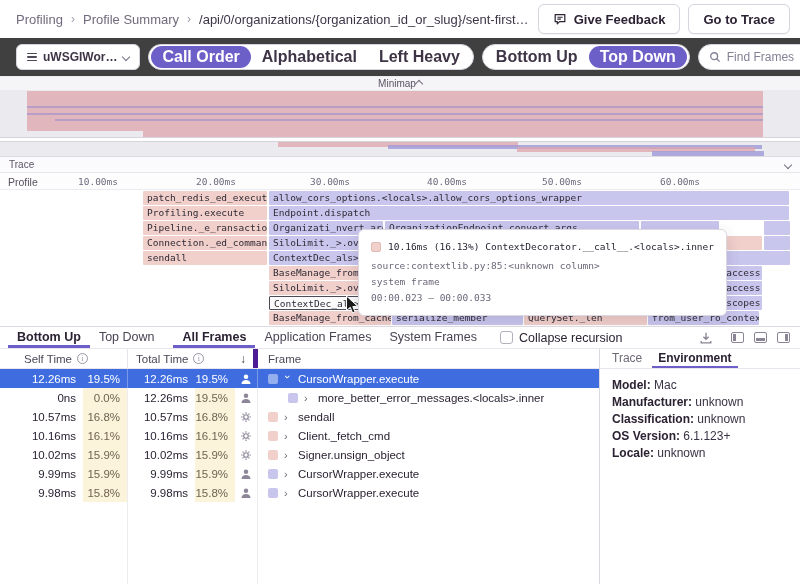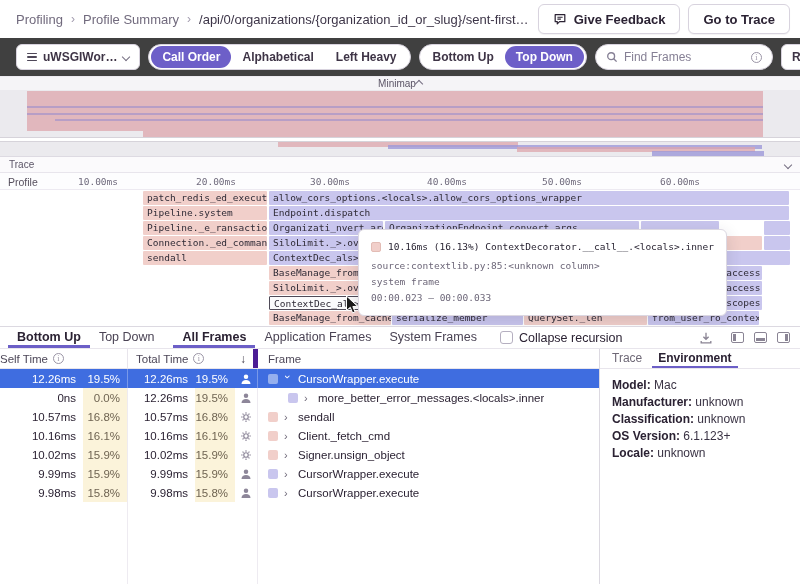--- a/index.html
+++ b/index.html
@@ -10,21 +10,21 @@
   .hdr{height:38px;display:flex;align-items:center;padding:0 10px 0 16px;gap:8px}
   .crumbs{display:flex;align-items:center;gap:8px;color:#716a7d;font-size:13px;flex:1;min-width:0;white-space:nowrap}
   .crumb-sep{color:#a29bae;font-size:12px}
   .crumb-last{color:#3d3548;overflow:hidden;text-overflow:ellipsis}
   .hbtn{height:30px;padding:0 14px;border:1px solid #d8d3de;border-radius:6px;background:#fff;font-weight:bold;font-size:13px;color:#2b2233;display:flex;align-items:center;gap:7px;box-shadow:0 1px 1px rgba(0,0,0,.05);flex:none}
 
   
   .tbar{height:38px;display:flex;align-items:center;gap:8px;padding:0 16px;background:#404040}
   .ctl{height:26px;display:flex;align-items:center;background:#fff;border:1px solid #d8d3de;border-radius:6px;font-size:12px;font-weight:bold;color:#3e3446;padding:0 10px;gap:6px;flex:none}
   .seg{border-radius:15px;padding:0 2px;gap:0}
-  .opt{height:22px;padding:0 11px;display:flex;align-items:center;border-radius:12px;font-weight:bold;font-size:12px;color:#3e3446}
+  .opt{height:22px;padding:0 11px;display:flex;align-items:center;border-radius:12px;font-weight:bold;font-size:16px;color:#3e3446}
   .opt.on{background:#6d5fc8;color:#fff}
   .search{width:178px;border-radius:14px;font-weight:normal;color:#868095;justify-content:flex-start}
   .search .ph{flex:1;font-size:12px}
   .icircle{width:11px;height:11px;border-radius:50%;border:1px solid #9b95a6;color:#9b95a6;font-size:8px;display:flex;align-items:center;justify-content:center;flex:none;font-family:"Liberation Serif",serif}
   .cvr{width:6px;height:6px;border-right:1.5px solid #756e82;border-bottom:1.5px solid #756e82;transform:rotate(45deg);display:inline-block;flex:none}
   .cvr.up{transform:rotate(-135deg)}
   .hamb{display:flex;flex-direction:column;gap:2px;flex:none}
   .hamb span{display:block;height:1.5px;background:#4f4859;border-radius:1px}
 
   
@@ -64,21 +64,21 @@
   .bicons{margin-left:auto;display:flex;gap:10px;align-items:center;padding-right:10px;color:#8a8494}
   .layic{width:13px;height:11px;border:1.5px solid #8a8494;border-radius:2px;position:relative}
   .layic i{position:absolute;background:#8a8494;display:block}
   .layic.left i{left:1px;top:1px;bottom:1px;width:3px}
   .layic.bottom i{left:1px;right:1px;bottom:1px;height:3px}
   .layic.right i{right:1px;top:1px;bottom:1px;width:3px}
 
   .bmain{flex:1;display:flex;min-height:0}
   .tablewrap{width:600px;display:flex;flex-direction:column;border-right:1px solid #dcd9e1;min-width:0}
   .thead{height:20px;display:flex;font-size:11.5px;color:#4d4758;border-bottom:1px solid #e8e5ec;align-items:center;flex:none}
-  .th-self{width:128px;border-right:1px solid #e8e5ec;display:flex;align-items:center;padding-left:0;gap:5px;height:100%}
+  .th-self{width:128px;border-right:1px solid #e8e5ec;display:flex;align-items:center;padding-left:24px;gap:5px;height:100%}
   .th-total{width:130px;border-right:5px solid #4c1d95;display:flex;align-items:center;padding-left:8px;gap:5px;height:100%}
   .th-frame{flex:1;padding-left:10px}
   .sortarrow{margin-left:auto;padding-right:7px;color:#433d4e;font-size:12px}
   .tbody{flex:1;display:flex;flex-direction:column;min-height:0}
   .trow{height:19px;display:flex;align-items:center;font-size:11.5px;flex:none}
   .cself{width:128px;display:flex;height:100%;align-items:center;border-right:1px solid #eeebf1}
   .ms{flex:1;text-align:right;padding-right:7px;color:#2b2233}
   .pct{width:44px;text-align:right;padding-right:7px;background:#fbf3da;height:100%;display:flex;align-items:center;justify-content:flex-end;color:#6f6452}
   .ctotal{width:130px;display:flex;height:100%;align-items:center;border-right:1px solid #eeebf1}
   .ctotal .pct{width:40px}
@@ -209,21 +209,21 @@
     <div class="line">system frame</div>
     <div class="line">00:00.023 — 00:00.033</div>
   </div>
   <div class="cursor" style="left:345px;top:105px">
     <svg width="14" height="20" viewBox="0 0 14 20">
         <path d="M1.5 1l0 14.5 3.8-3.2 2.3 5.6 2.5-1-2.3-5.3 4.7-.4z" fill="#1a1a1a" stroke="#fff" stroke-width="1"></path>
       </svg>
   </div>
 <div class="bar p" style="left: 143px; top: 1px; width: 124px;">patch_redis_ed_execute</div>
     <div class="bar v" style="left: 269px; top: 1px; width: 520px;">allow_cors_options.&lt;locals&gt;.allow_cors_options_wrapper</div>
-    <div class="bar p" style="left: 143px; top: 16px; width: 124px;">Pipeline.system</div>
+    <div class="bar p" style="left: 143px; top: 16px; width: 124px;">Profiling.execute</div>
     <div class="bar v" style="left: 269px; top: 16px; width: 520px;">Endpoint.dispatch</div>
     <div class="bar p" style="left: 143px; top: 31px; width: 124px;">Pipeline._e_ransaction</div>
     <div class="bar v" style="left: 269px; top: 31px; width: 114px;">Organizati_nvert_args</div>
     <div class="bar v" style="left: 385px; top: 31px; width: 254px;">OrganizationEndpoint.convert_args</div>
     <div class="bar v" style="left: 641px; top: 31px; width: 78px;"></div>
     <div class="bar v" style="left: 764px; top: 31px; width: 26px;"></div>
     <div class="bar p" style="left: 143px; top: 46px; width: 124px;">Connection._ed_command</div>
     <div class="bar v" style="left: 269px; top: 46px; width: 90px;">SiloLimit._&gt;.over</div>
     <div class="bar p" style="left: 708px; top: 46px; width: 54px;"></div>
     <div class="bar v" style="left: 764px; top: 46px; width: 26px;"></div>

